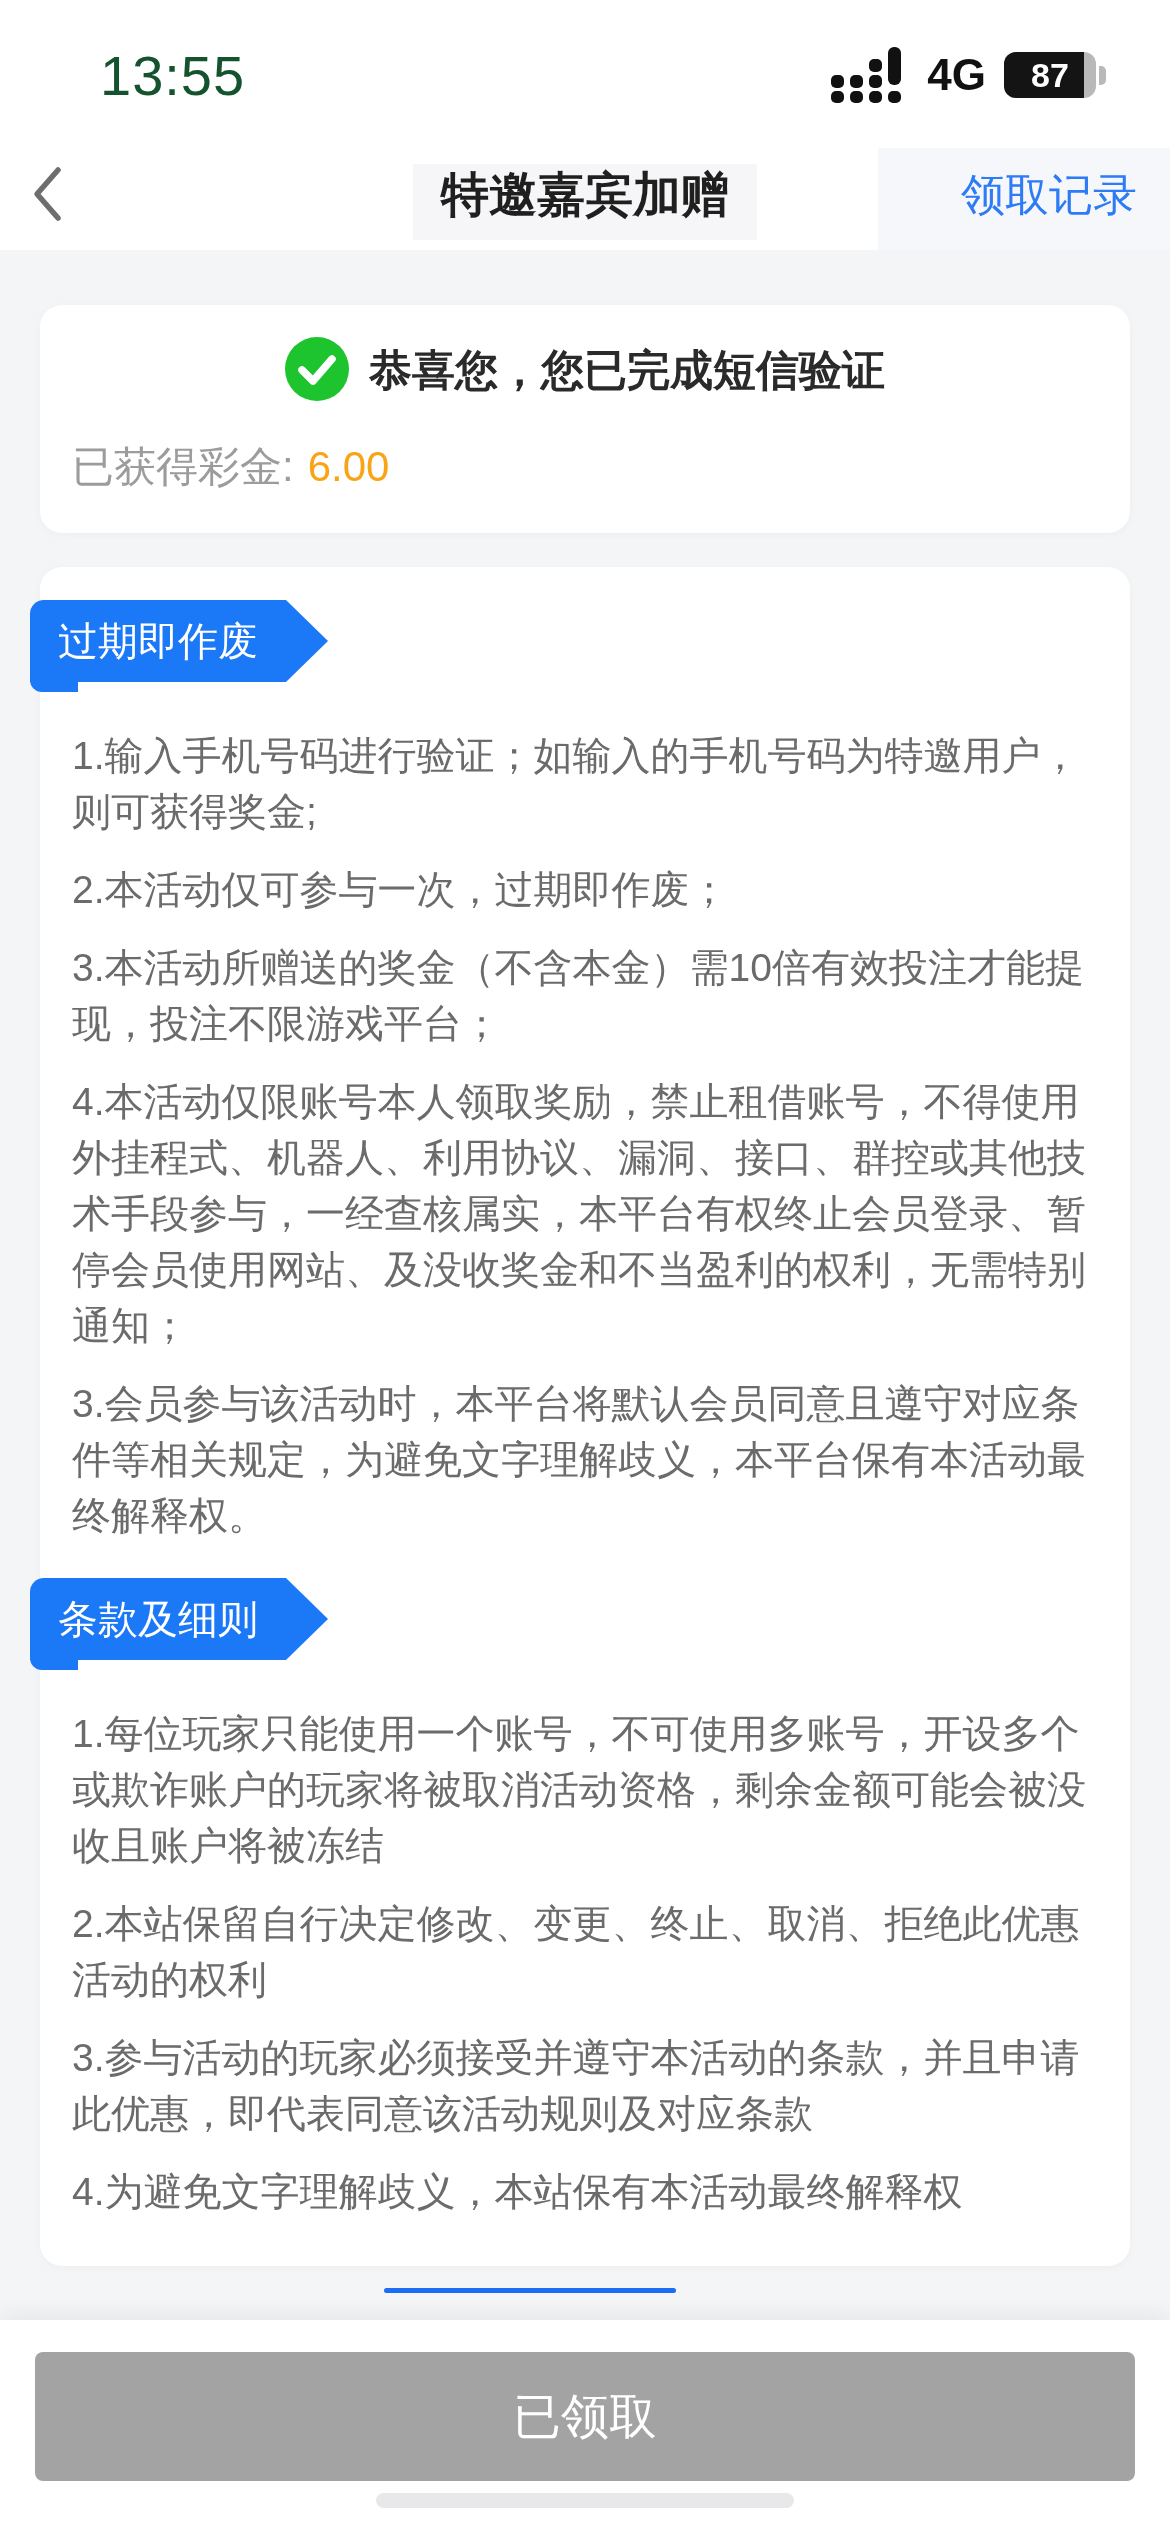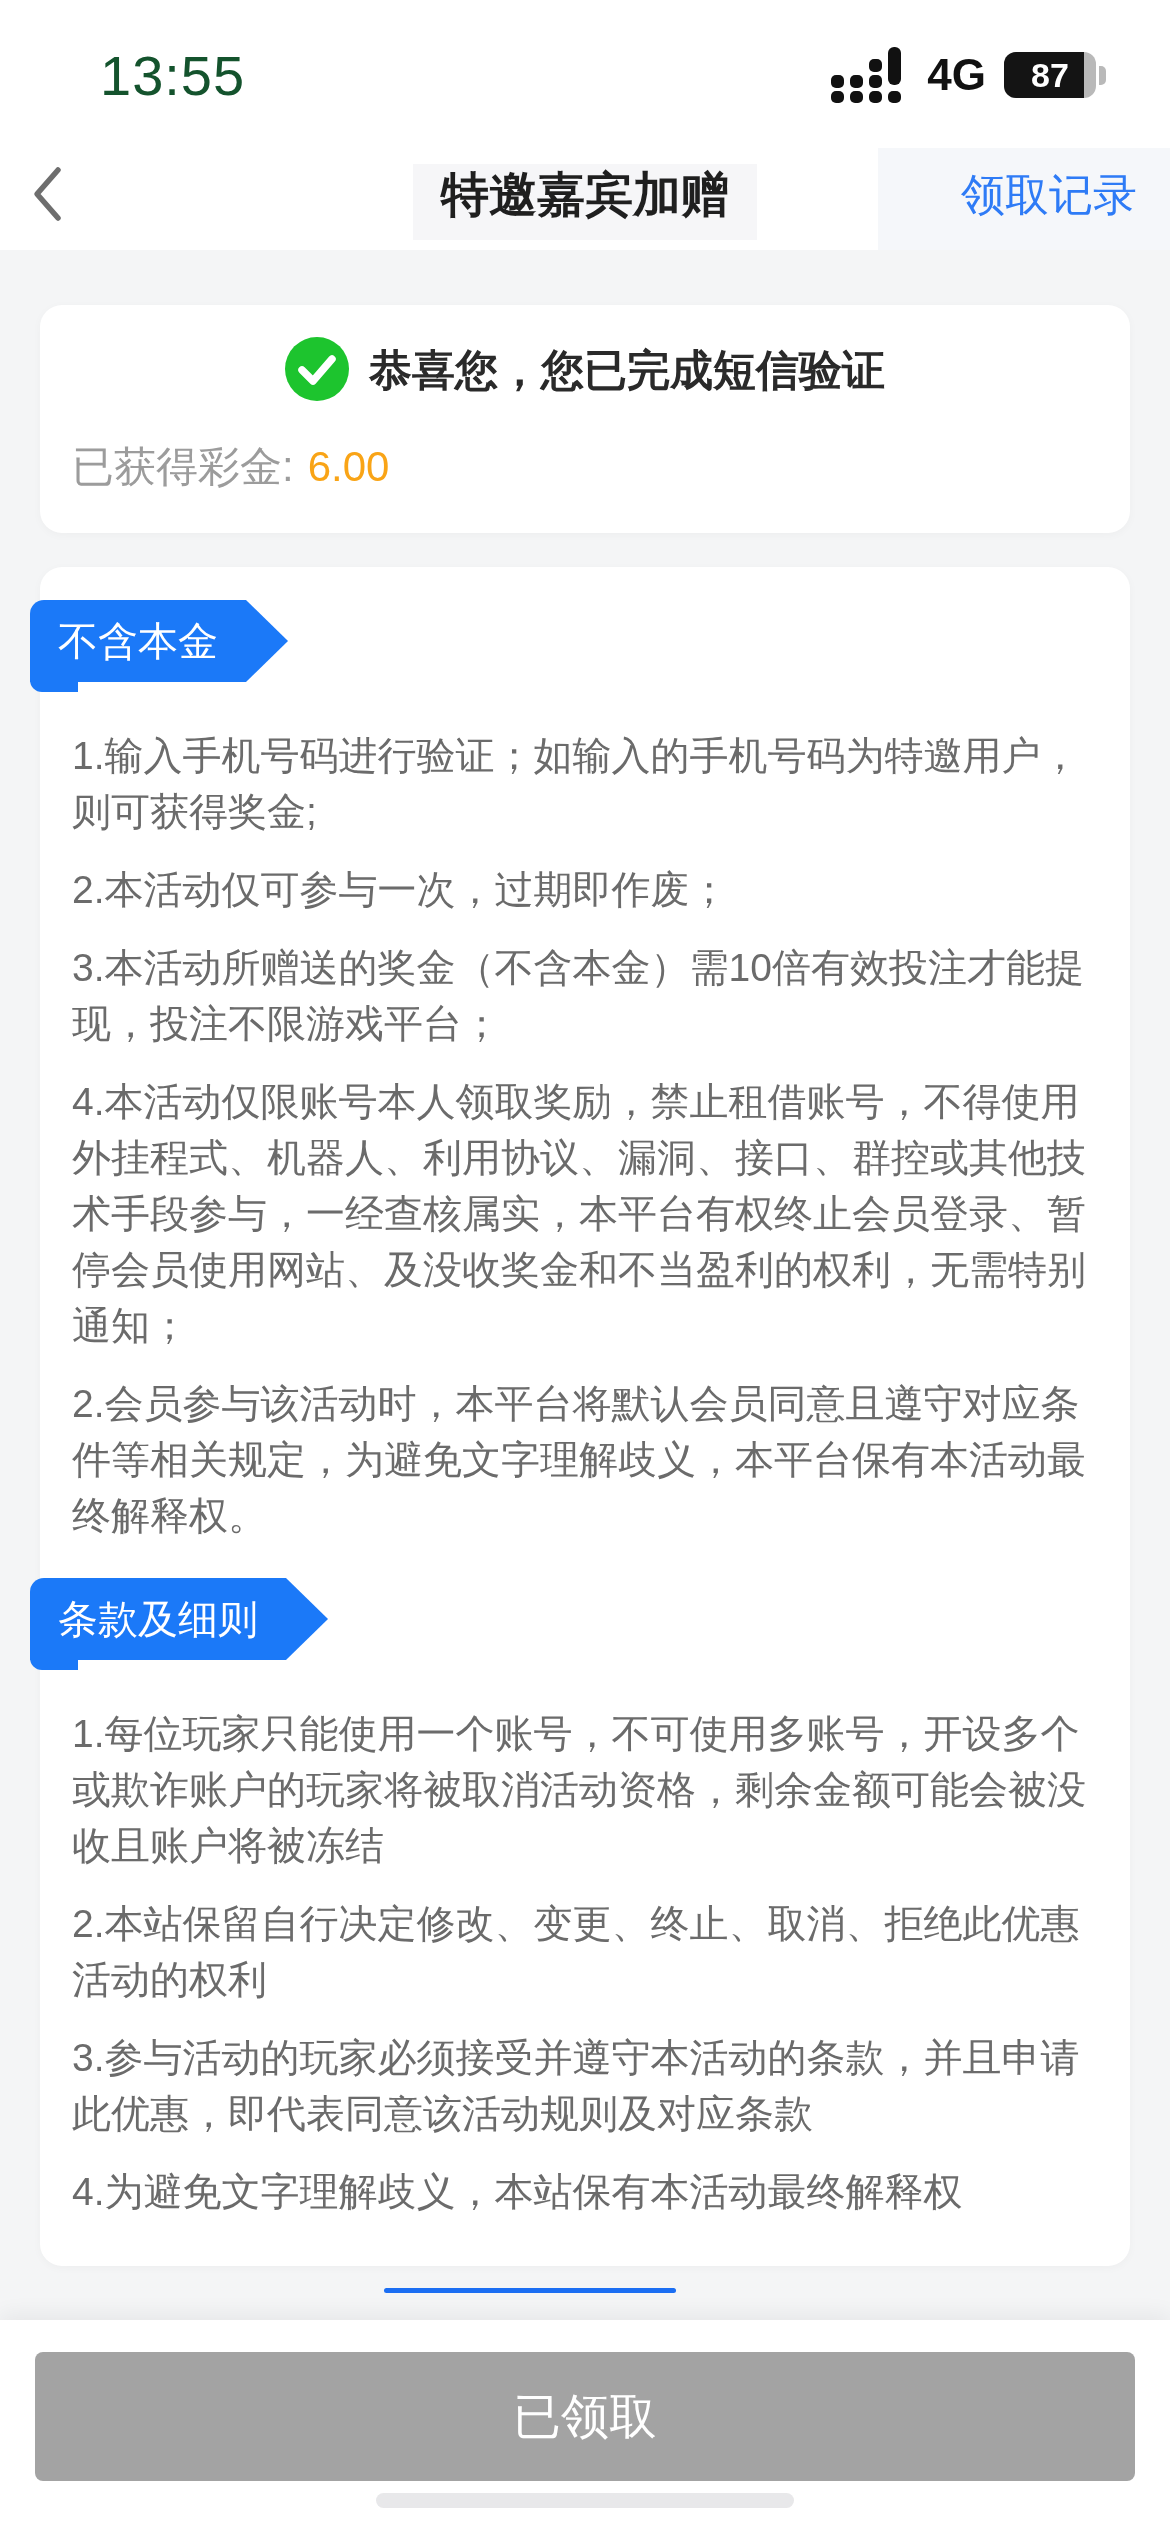--- a/index.html
+++ b/index.html
@@ -190,29 +190,29 @@
       </div>
       <div class="bonus-row">
         <span class="bonus-label">已获得彩金:</span><span class="bonus-value">6.00</span>
       </div>
     </div>
 
     <div class="card rules-card">
 
       <div class="ribbon-wrap">
         <div class="ribbon-fold"></div>
-        <div class="ribbon-body">不含本金</div>
+        <div class="ribbon-body">过期即作废</div>
       </div>
 
       <div class="rule-list">
         <p>1.输入手机号码进行验证；如输入的手机号码为特邀用户，则可获得奖金;</p>
         <p>2.本活动仅可参与一次，过期即作废；</p>
         <p>3.本活动所赠送的奖金（不含本金）需10倍有效投注才能提现，投注不限游戏平台；</p>
         <p>4.本活动仅限账号本人领取奖励，禁止租借账号，不得使用外挂程式、机器人、利用协议、漏洞、接口、群控或其他技术手段参与，一经查核属实，本平台有权终止会员登录、暂停会员使用网站、及没收奖金和不当盈利的权利，无需特别通知；</p>
-        <p>2.会员参与该活动时，本平台将默认会员同意且遵守对应条件等相关规定，为避免文字理解歧义，本平台保有本活动最终解释权。</p>
+        <p>3.会员参与该活动时，本平台将默认会员同意且遵守对应条件等相关规定，为避免文字理解歧义，本平台保有本活动最终解释权。</p>
       </div>
 
       <div class="ribbon-wrap second">
         <div class="ribbon-fold"></div>
         <div class="ribbon-body">条款及细则</div>
       </div>
 
       <div class="rule-list">
         <p>1.每位玩家只能使用一个账号，不可使用多账号，开设多个或欺诈账户的玩家将被取消活动资格，剩余金额可能会被没收且账户将被冻结</p>
         <p>2.本站保留自行决定修改、变更、终止、取消、拒绝此优惠活动的权利</p>

